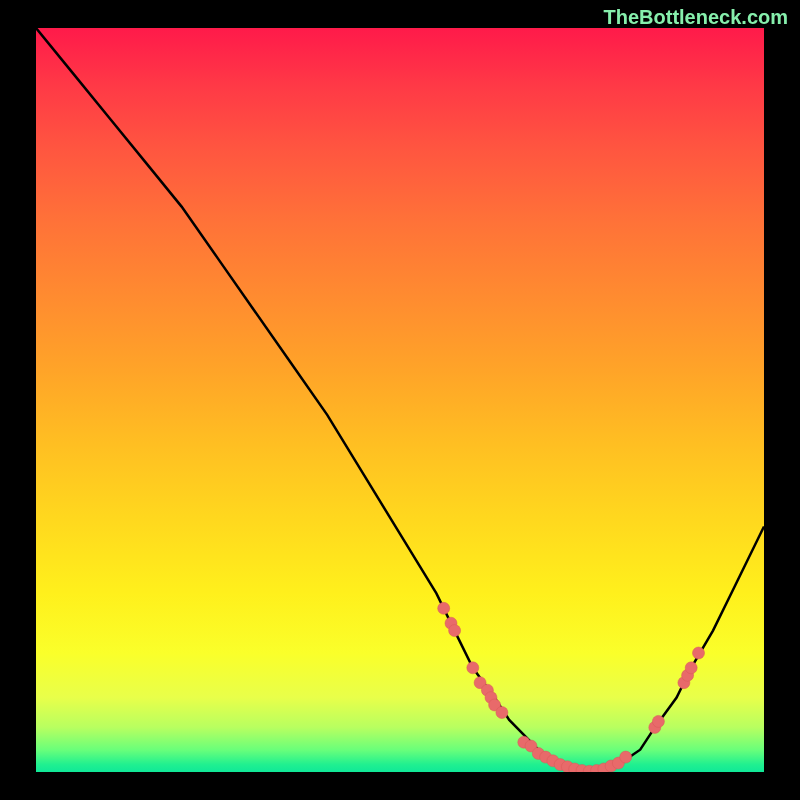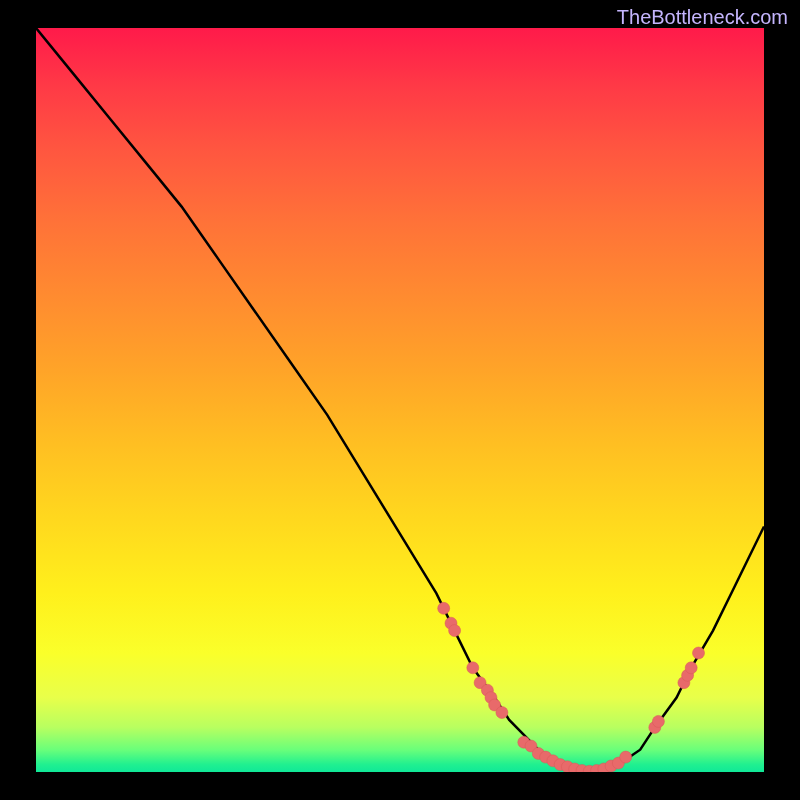--- a/index.html
+++ b/index.html
@@ -7,23 +7,23 @@
   width: 800px;
   height: 800px;
   background: #000;
   position: relative;
   font-family: Arial, sans-serif;
 }
 .watermark {
   position: absolute;
   top: 6px;
   right: 12px;
-  color: #c4b5fd;
+  color: #86efac;
   font-size: 20px;
-  font-weight: normal;
+  font-weight: bold;
   z-index: 10;
 }
 .plot-area {
   position: absolute;
   left: 36px;
   top: 28px;
   width: 728px;
   height: 744px;
 }
 .gradient-bg {

